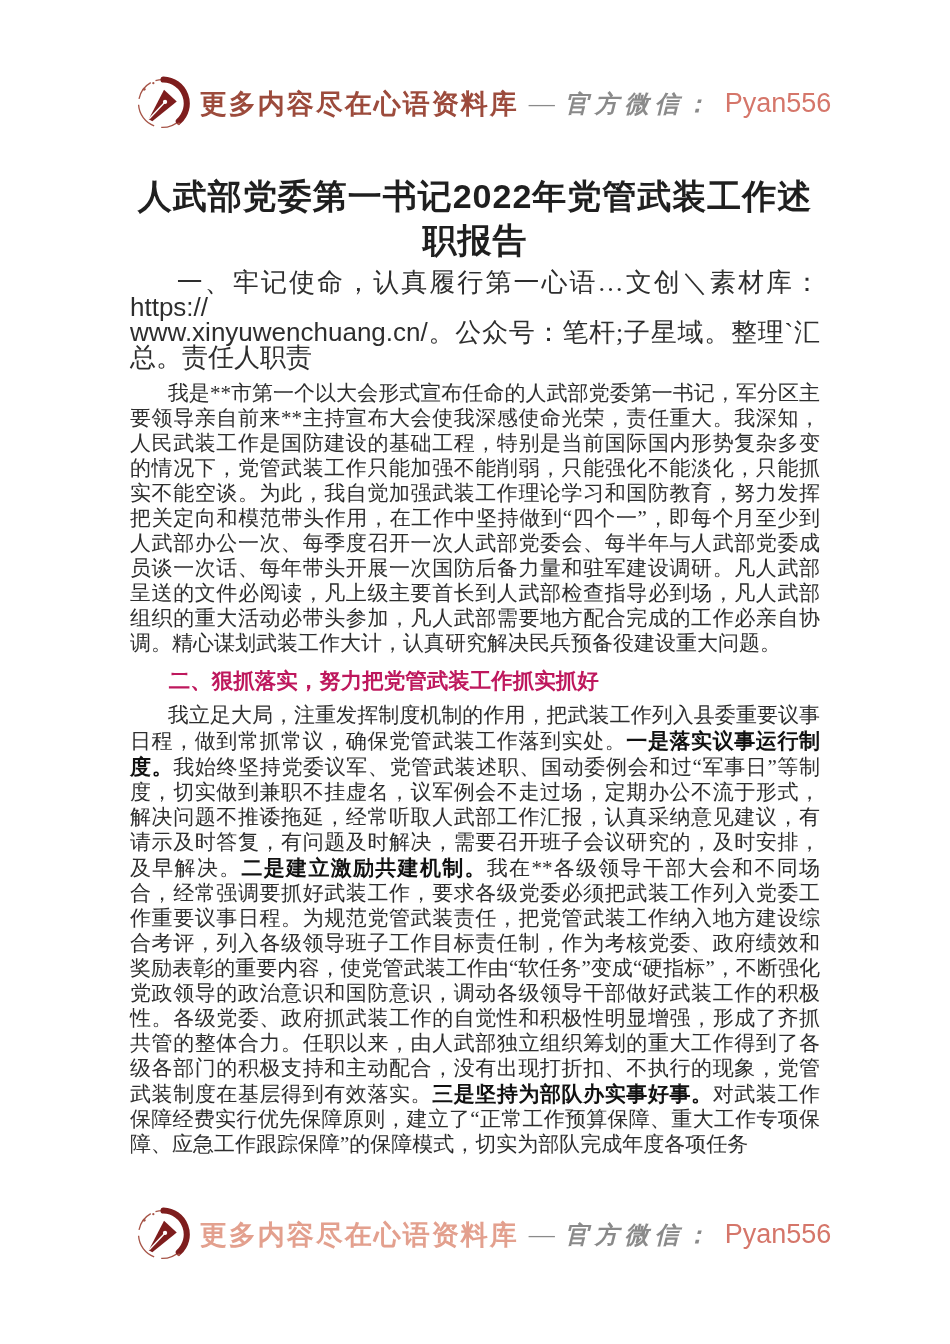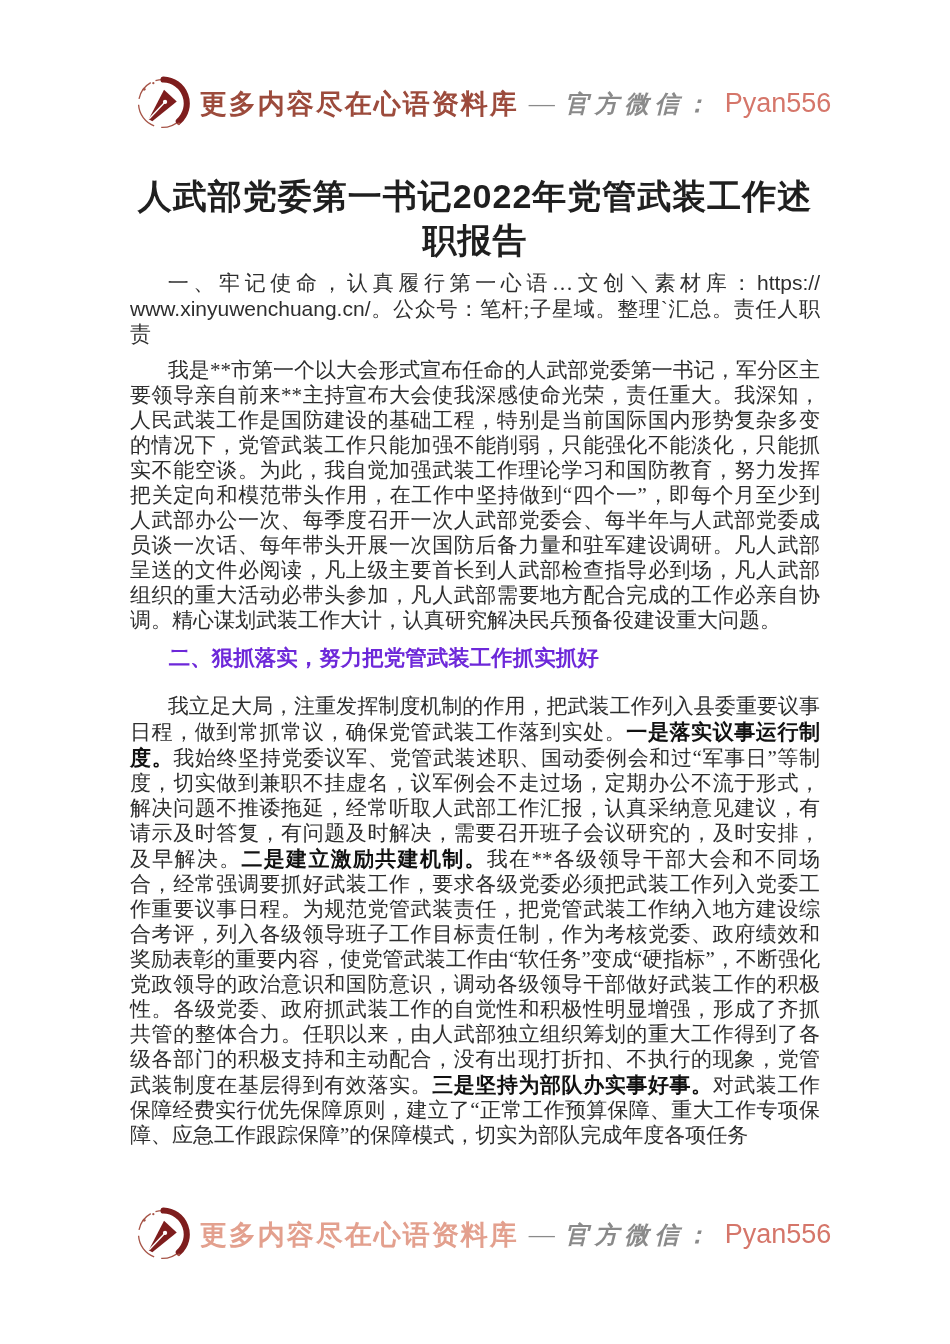--- a/index.html
+++ b/index.html
@@ -33,25 +33,25 @@
   .wechat-id{font:400 27px "Liberation Sans",sans-serif;color:var(--wechat-id);}
   .doc{position:absolute;top:174px;left:130px;width:690px;color:var(--body-color);}
   .doc-title{
     margin:0 0 8px;text-align:center;color:var(--title-color);
     font:700 34px/44px "Liberation Sans",sans-serif;letter-spacing:1px;
   }
   .doc-p{
     margin:0 0 11px;font-size:21px;line-height:25px;text-align:justify;
     text-indent:1.8em;
   }
-  .doc-p2{margin:0 0 11px;font-size:21px;line-height:25px;}
+  .doc-p2{margin:0 0 11px;font-size:26px;line-height:25px;}
   .doc-line{text-align:justify;}
   .doc-line.spread{text-align-last:justify;text-indent:1.8em;}
   .doc-h2{
-    margin:13px 0 23px;text-indent:1.8em;color:#6d28d9;
+    margin:13px 0 9px;text-indent:1.8em;color:#be185d;
     font:700 21.5px/25px "Liberation Sans",sans-serif;
   }
   .b{font-family:"Liberation Sans",sans-serif;font-weight:700;color:#111;}
   .url{font-family:"Liberation Sans",sans-serif;}
 </style>
 </head>
 <body>
 
 <div class="banner top">
   <svg class="logo-svg" viewBox="0 0 54 54">

